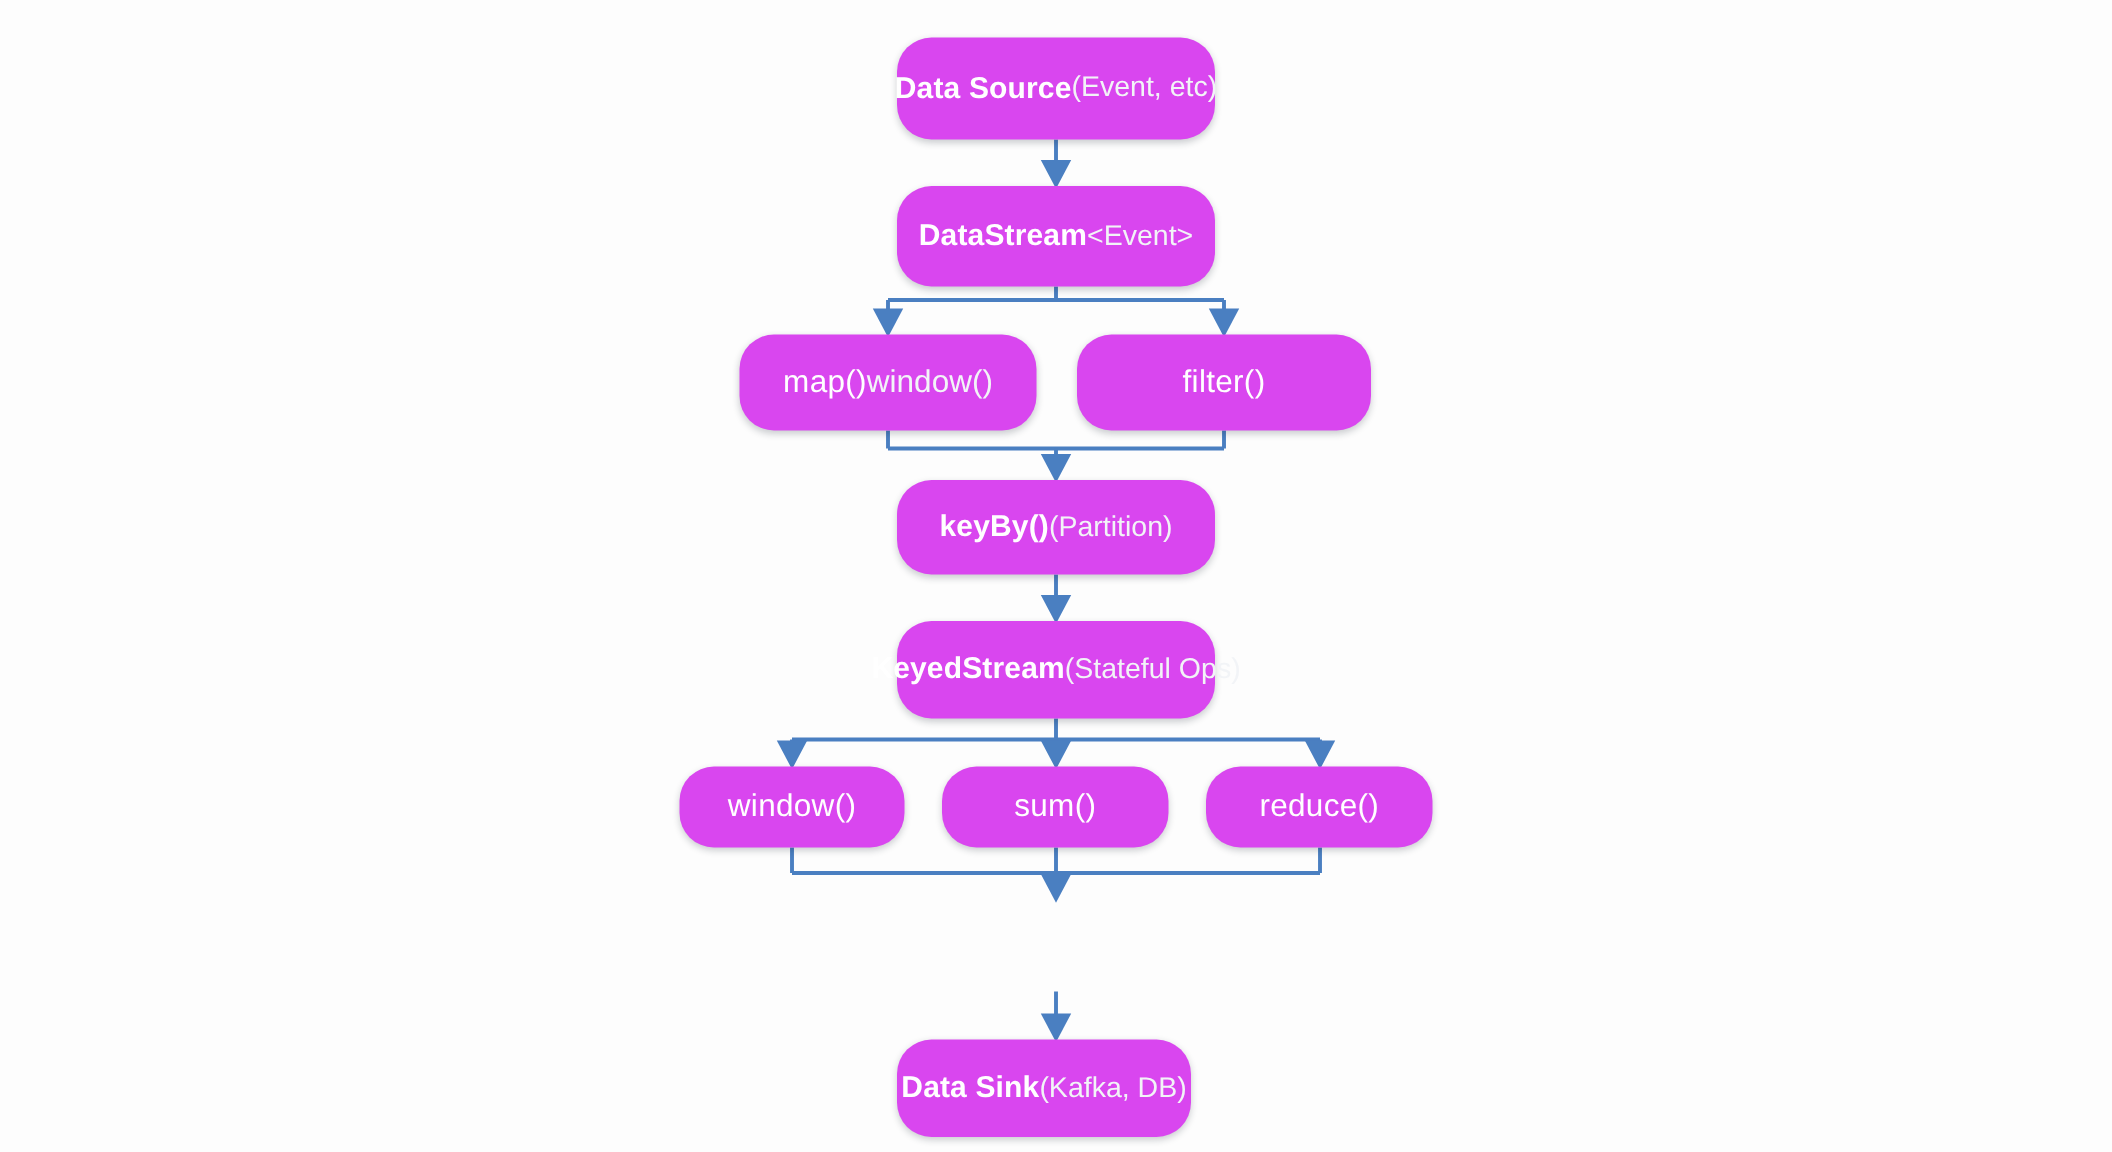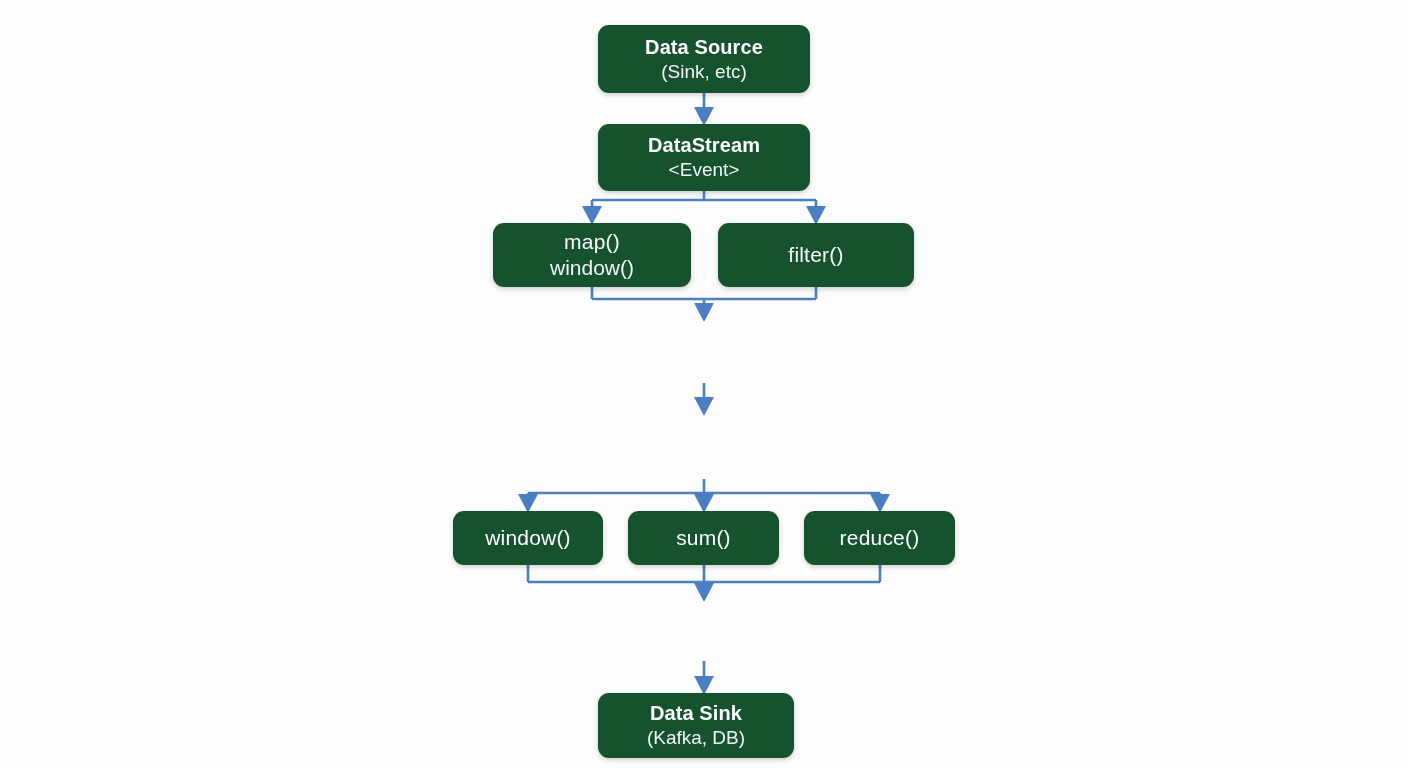--- a/index.html
+++ b/index.html
@@ -23,25 +23,25 @@
     position: absolute;
     left: 0;
     top: 0;
     width: 1408px;
     height: 768px;
     pointer-events: none;
   }
   .node {
     position: absolute;
     box-sizing: border-box;
-    background: #14532d;
-    border-radius: 11px;
+    background: #d946ef;
+    border-radius: 23px;
     box-shadow: 0 2px 5px rgba(25, 33, 46, 0.22);
     display: flex;
-    flex-direction: column;
+    flex-direction: row;
     align-items: center;
     justify-content: center;
     color: #ffffff;
     text-align: center;
     z-index: 2;
   }
   .line1 {
     display: block;
     line-height: 1.2;
     white-space: nowrap;
@@ -105,38 +105,46 @@
       <path d="M880,565 L880,582"></path>
       <path d="M528,582 L880,582"></path>
       <path d="M704,582 L704,592" marker-end="url(#arrowhead)"></path>
 
       <path d="M704,661 L704,685" marker-end="url(#arrowhead)"></path>
     </g>
   </svg>
 
   <div class="node bold two-line" style="left:598px; top:25px; width:212px; height:68px;">
     <span class="line1">Data Source</span>
-    <span class="line2">(Sink, etc)</span>
+    <span class="line2">(Event, etc)</span>
   </div>
 
   <div class="node bold two-line" style="left:598px; top:124px; width:212px; height:67px;">
     <span class="line1">DataStream</span>
     <span class="line2">&lt;Event&gt;</span>
   </div>
 
   <div class="node plain two-line" style="left:493px; top:223px; width:198px; height:64px;">
     <span class="line1">map()</span>
     <span class="line2" style="font-size:21px;">window()</span>
   </div>
 
   <div class="node plain" style="left:718px; top:223px; width:196px; height:64px;">
     <span class="line1">filter()</span>
   </div>
 
+  <div class="node bold two-line" style="left:598px; top:320px; width:212px; height:63px;">
+    <span class="line1">keyBy()</span>
+    <span class="line2">(Partition)</span>
+  </div>
 
+  <div class="node bold two-line" style="left:598px; top:414px; width:212px; height:65px;">
+    <span class="line1">KeyedStream</span>
+    <span class="line2">(Stateful Ops)</span>
+  </div>
 
   <div class="node plain" style="left:453px; top:511px; width:150px; height:54px;">
     <span class="line1">window()</span>
   </div>
 
   <div class="node plain" style="left:628px; top:511px; width:151px; height:54px;">
     <span class="line1">sum()</span>
   </div>
 
   <div class="node plain" style="left:804px; top:511px; width:151px; height:54px;">

